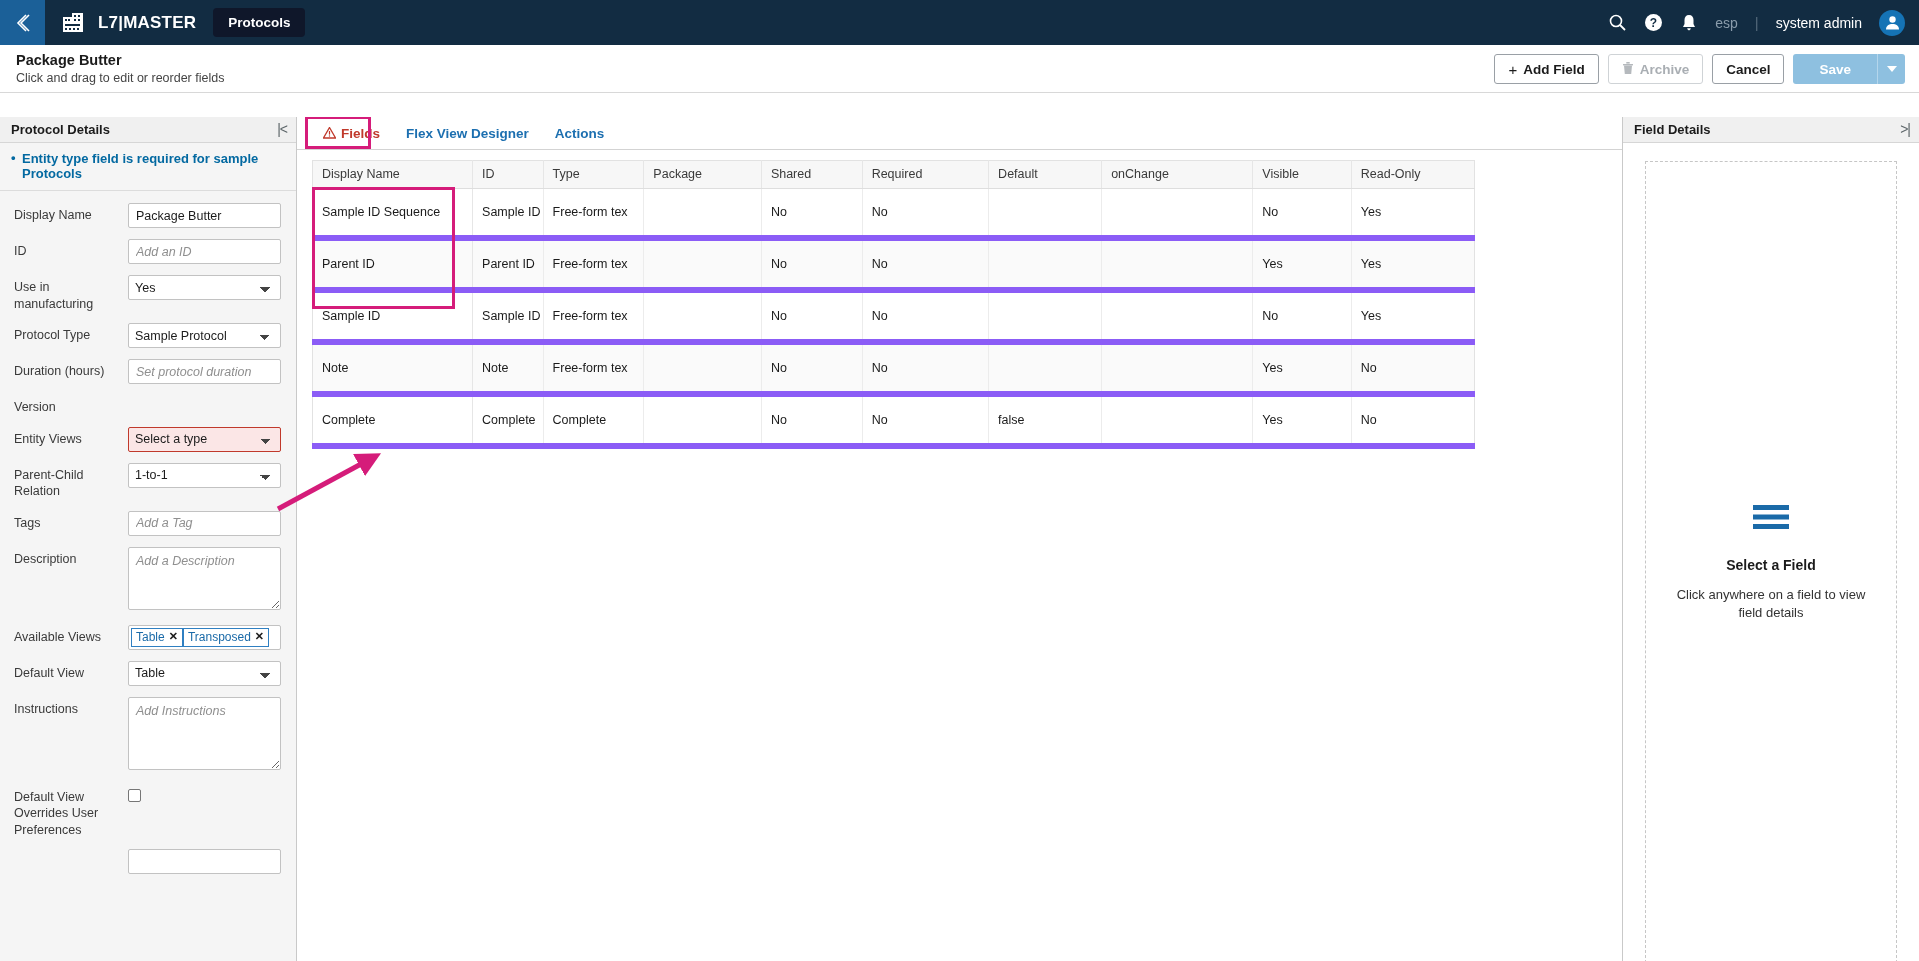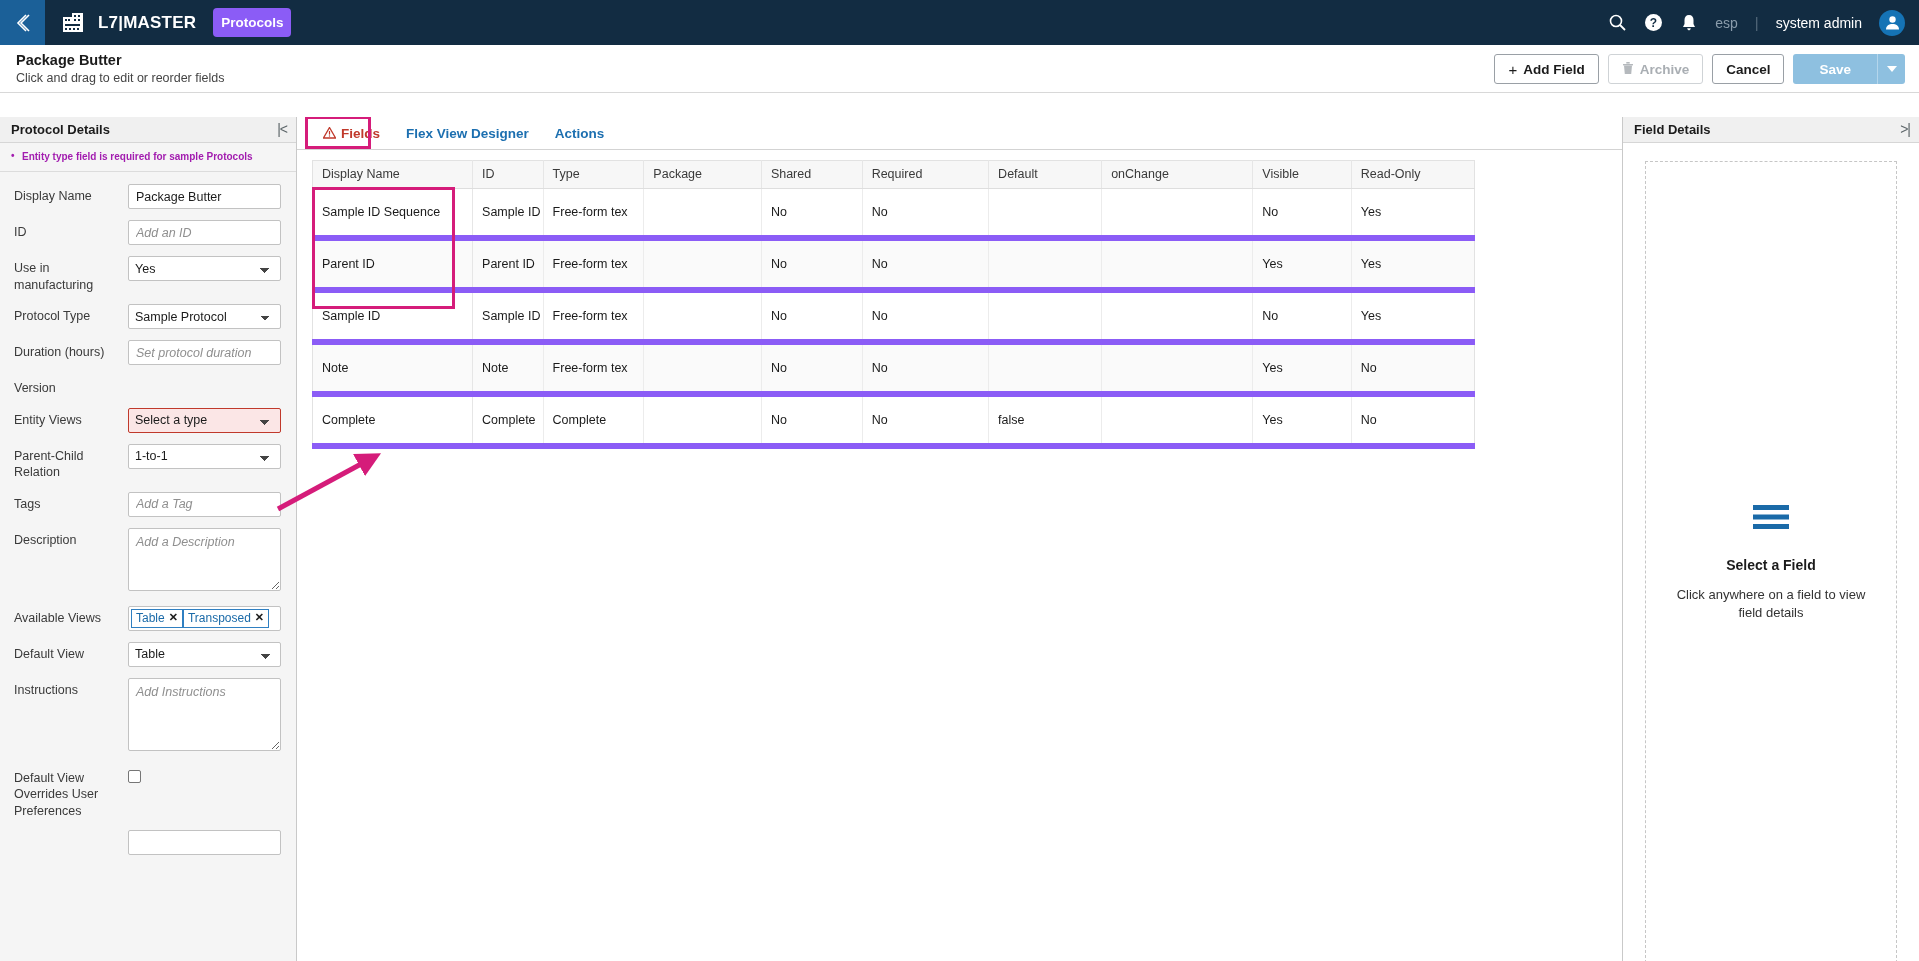--- a/index.html
+++ b/index.html
@@ -33,24 +33,24 @@
   #brand-logo {
     width: 24px; height: 24px;
     display: flex; align-items: center; justify-content: center;
   }
   #brand-title {
     color: #fff; font-size: 17px; font-weight: bold; letter-spacing: .2px;
     white-space: nowrap;
   }
   #protocols-pill {
     margin-left: 17px;
-    background: #8b5cf6;
+    background: #0f172a;
     color: #fff;
     font-size: 13.5px; font-weight: bold;
-    padding: 7px 8px;
+    padding: 7px 15px;
     border-radius: 4px;
     cursor: pointer;
     white-space: nowrap;
   }
   #topnav-right {
     position: absolute; right: 14px; top: 0;
     height: 45px;
     display: flex; align-items: center; gap: 17px;
   }
   .nav-icon { cursor: pointer; display: flex; align-items: center; }
@@ -138,21 +138,21 @@
     position: absolute; right: 9px; top: 4px;
     font-size: 14px; color: #5c6569; cursor: pointer;
     letter-spacing: -1px;
   }
   #error-bar {
     padding: 8px 11px 9px 11px;
     border-bottom: 1px solid #dcdcdc;
     background: #f5f5f5;
   }
   #error-text {
-    color: #a21caf; font-size: 10px; font-weight: bold;
+    color: #0369a1; font-size: 13px; font-weight: bold;
     position: relative; padding-left: 11px;
   }
   #error-text::before {
     content: "\2022"; position: absolute; left: 0; top: -1px;
   }
   #leftform {
     padding: 12px 0 20px 0;
     overflow-y: auto;
     flex: 1;
   }

